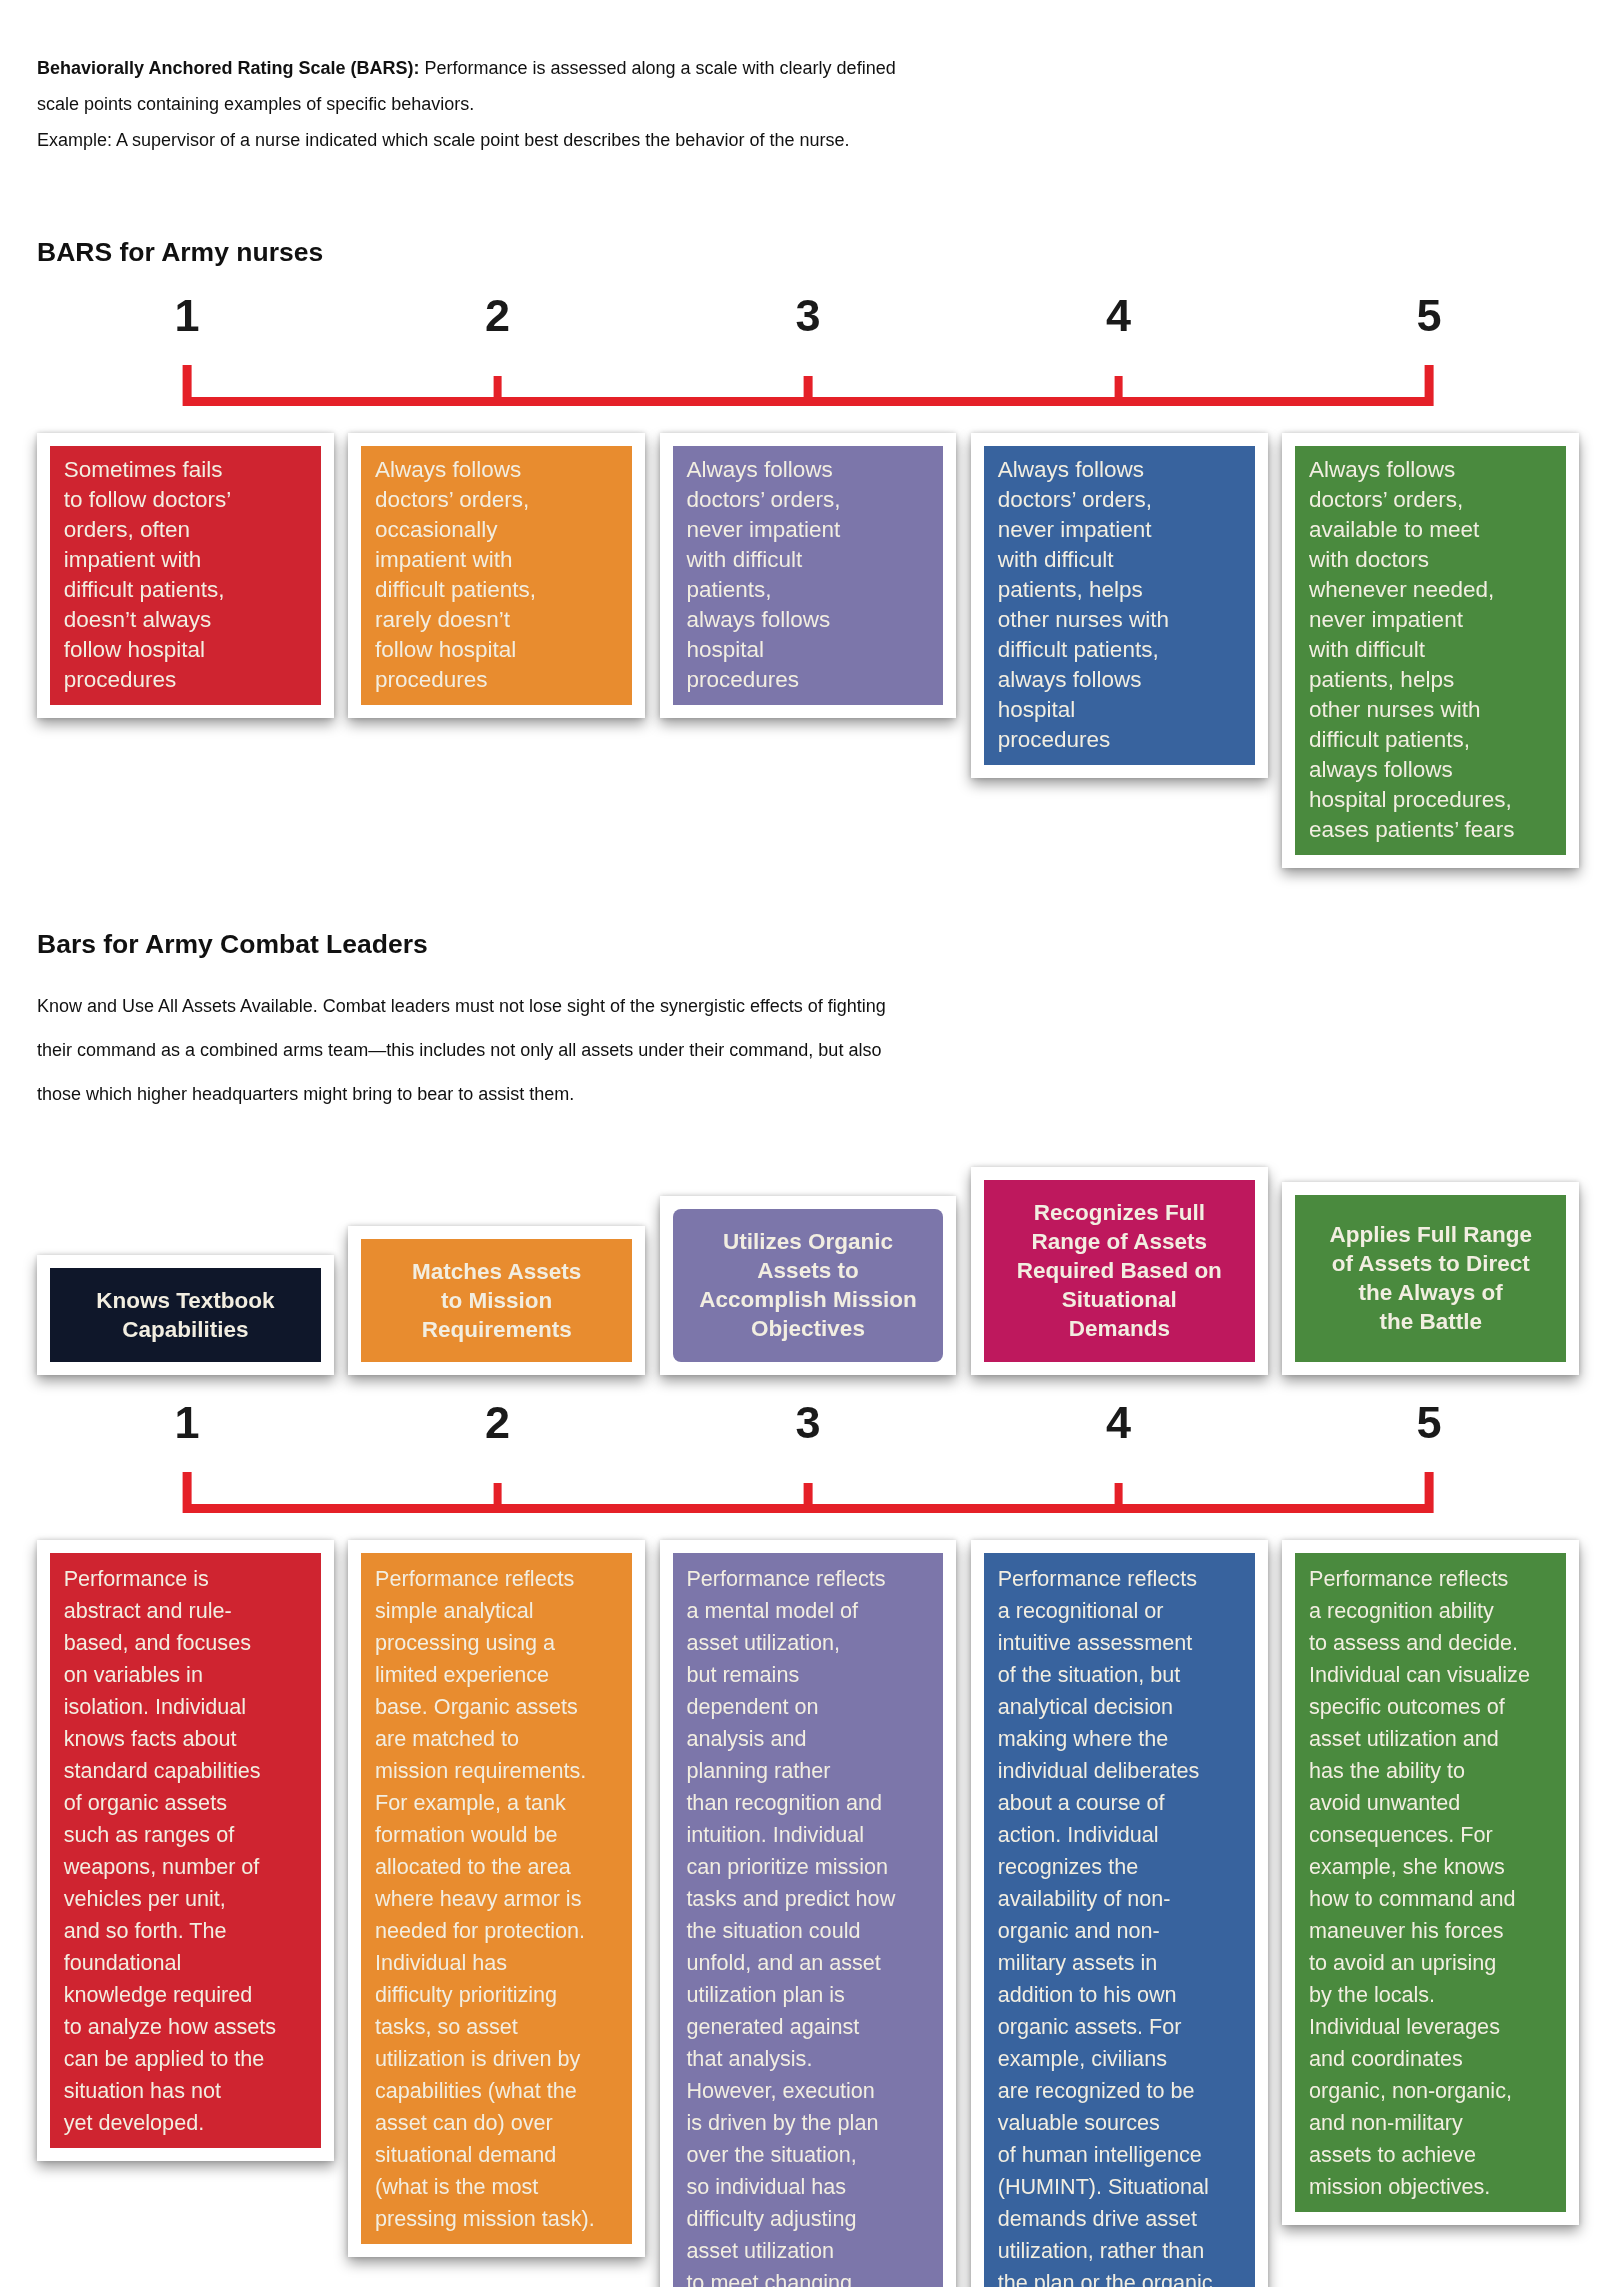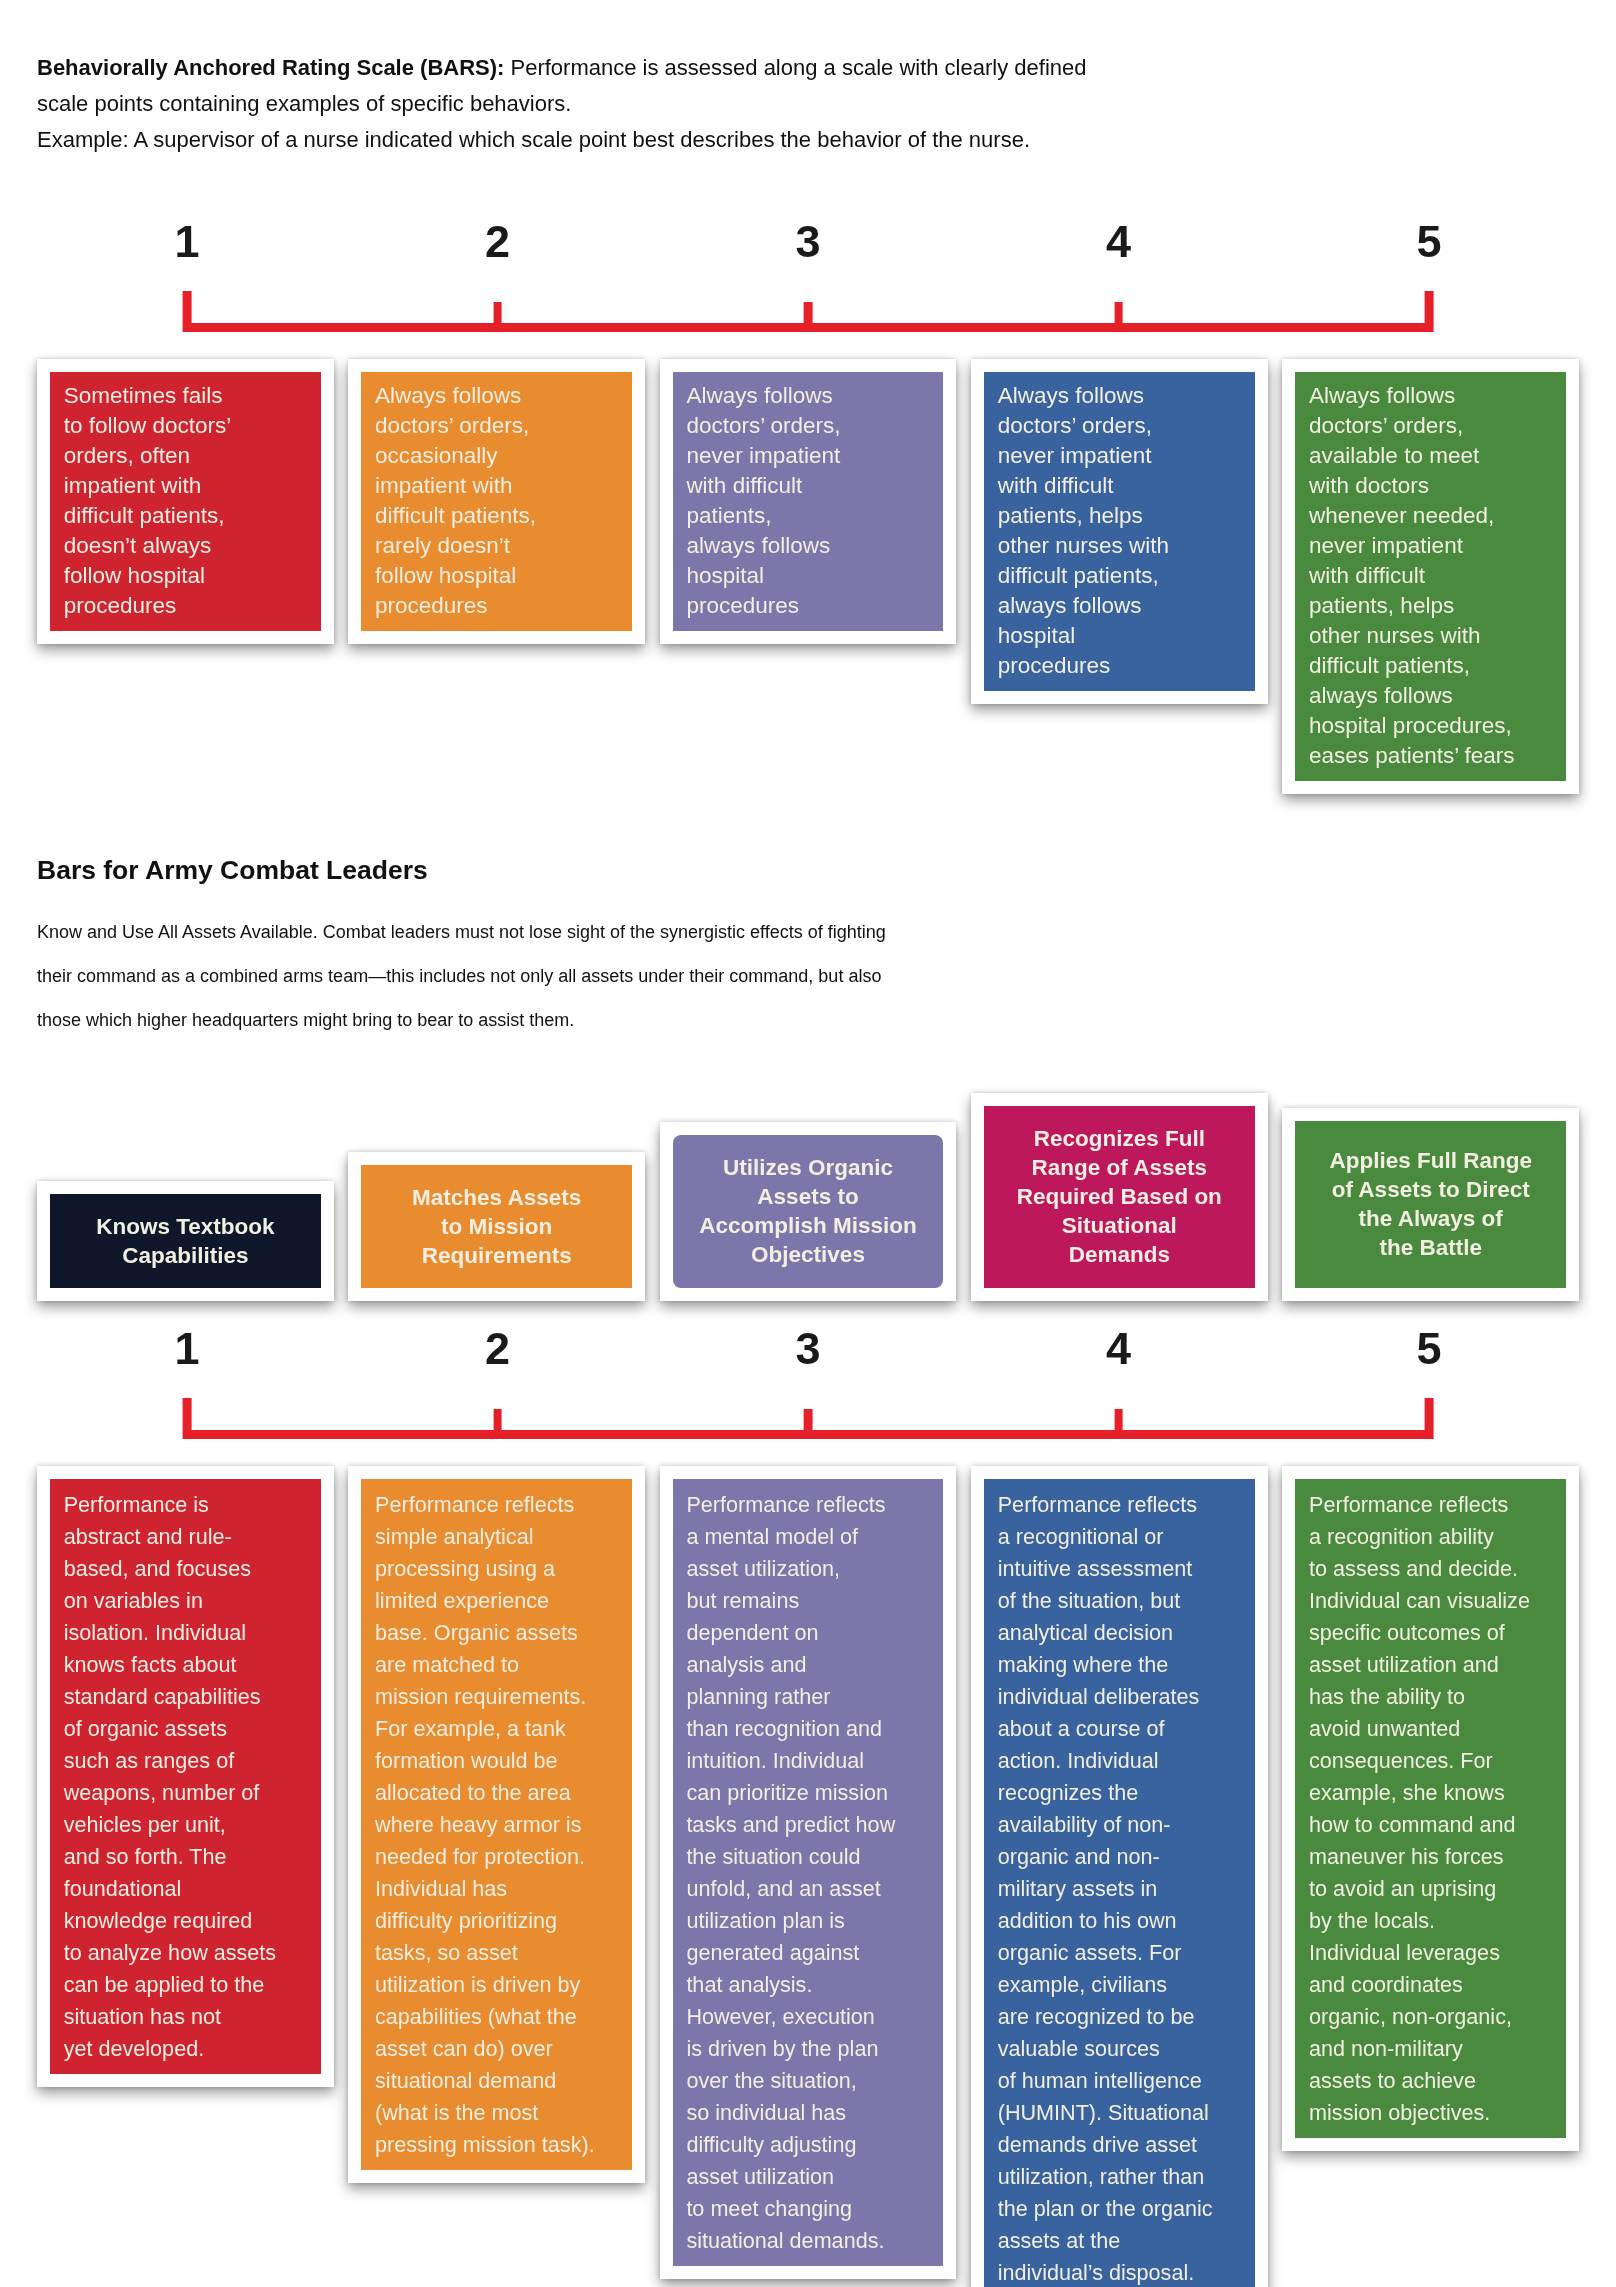--- a/index.html
+++ b/index.html
@@ -4,21 +4,21 @@
 <style>
   html,body{margin:0;padding:0;background:#fff;}
   body{
     width:1616px;
     font-family:"Liberation Sans", sans-serif;
     color:#111;
   }
   .page{padding:13.7px 37px 39px 37px;}
 
   
-  .intro{font-size:22px;line-height:36px;white-space:pre-line;}
+  .intro{font-size:18px;line-height:36px;white-space:pre-line;}
   .intro .b{font-weight:bold;}
   .section-heading{font-size:26.5px;font-weight:bold;margin-top:43px;}
   .section-heading.second{margin-top:61px;}
   .lead-paragraph{font-size:18px;line-height:44px;margin-top:23.5px;white-space:pre-line;}
 
   
   .ruler{position:relative;width:calc(100% - 300px);margin:23.5px auto 0;height:116px;}
   .ruler .num{
     position:absolute;top:0;transform:translateX(-50%);
     font-size:45px;font-weight:bold;color:#1a1a1a;line-height:49px;
@@ -57,20 +57,21 @@
 <body>
 
 <div class="page">
 
   <div class="intro">
     <span class="b">Behaviorally Anchored Rating Scale (BARS):</span><span> Performance is assessed along a scale with clearly defined
 scale points containing examples of specific behaviors.</span>
     <div>Example: A supervisor of a nurse indicated which scale point best describes the behavior of the nurse.</div>
   </div>
 
+  <div class="section-heading">BARS for Army nurses</div>
 
   <div class="ruler">
     <span class="num p0">1</span>
     <span class="num p1">2</span>
     <span class="num p2">3</span>
     <span class="num p3">4</span>
     <span class="num p4">5</span>
     <div class="bracket">
       <span class="tick end p0" style="background-color: rgb(229, 32, 40);"></span>
       <span class="tick mid p1" style="background-color: rgb(229, 32, 40);"></span>

